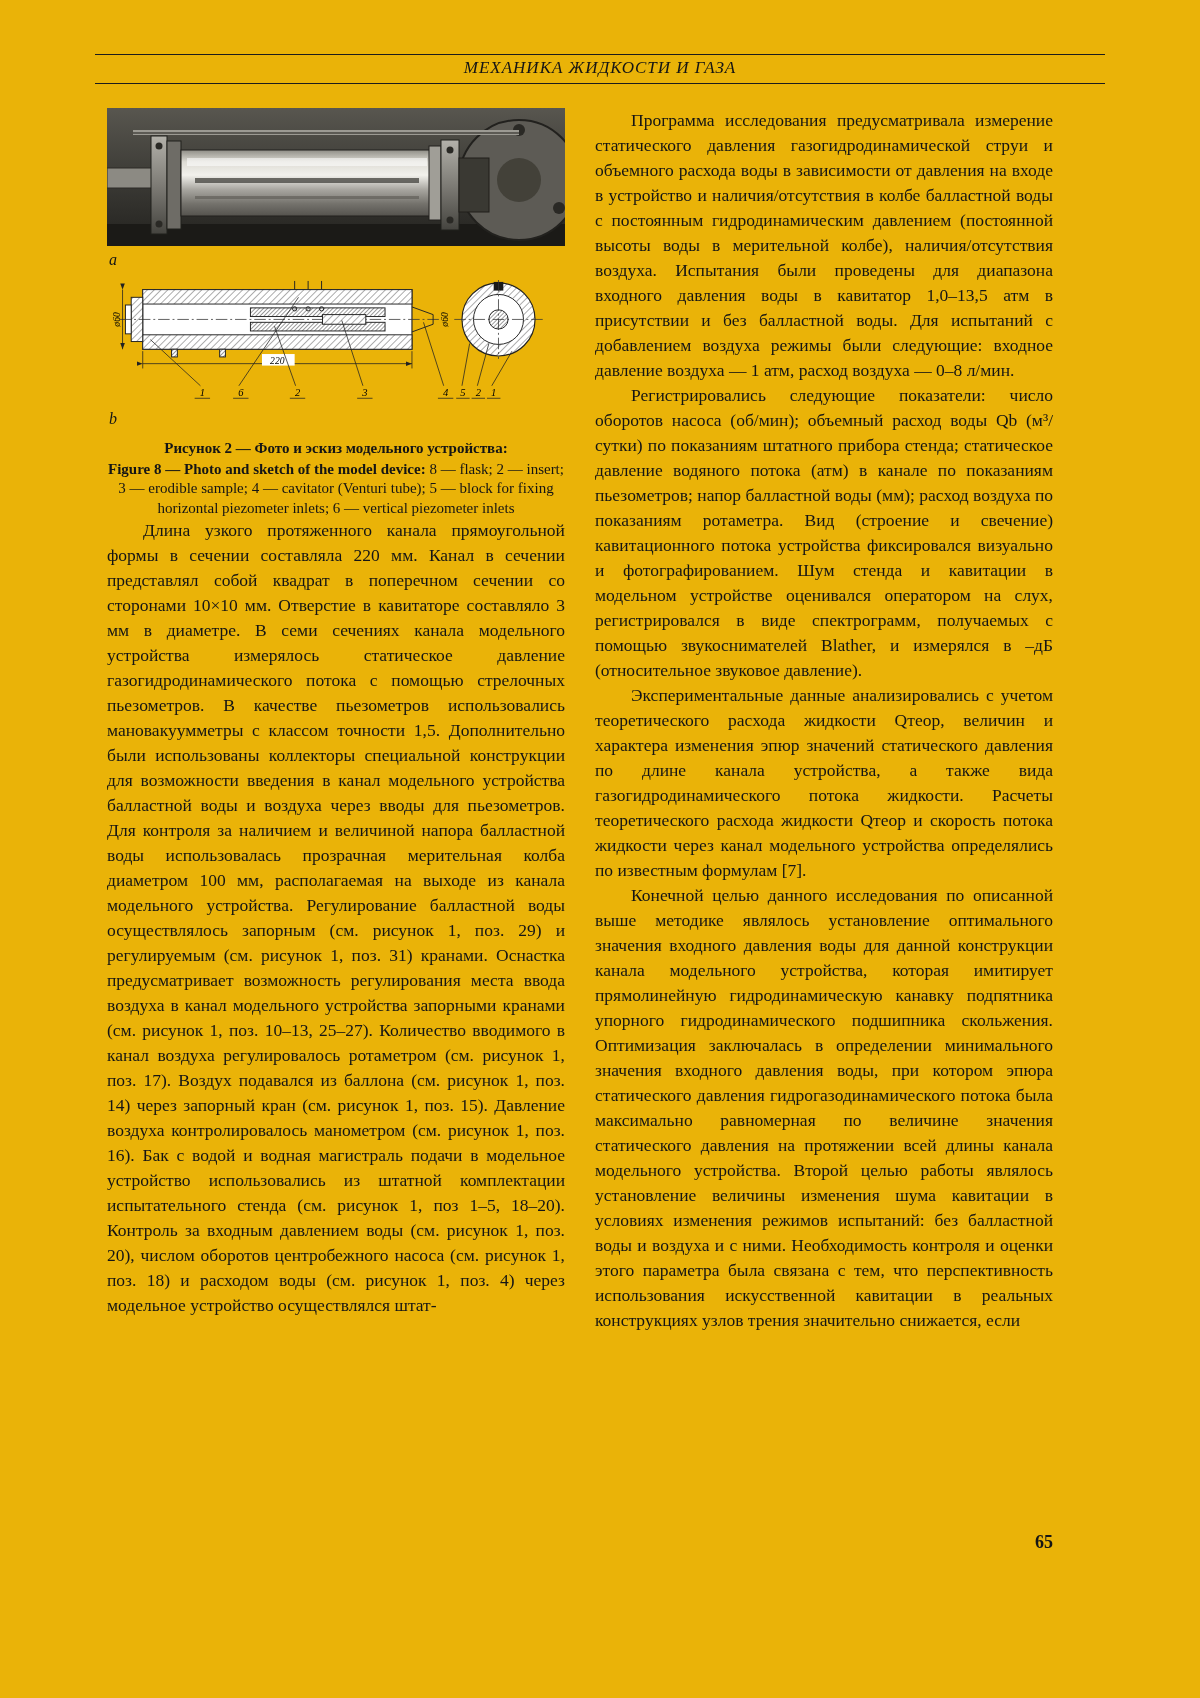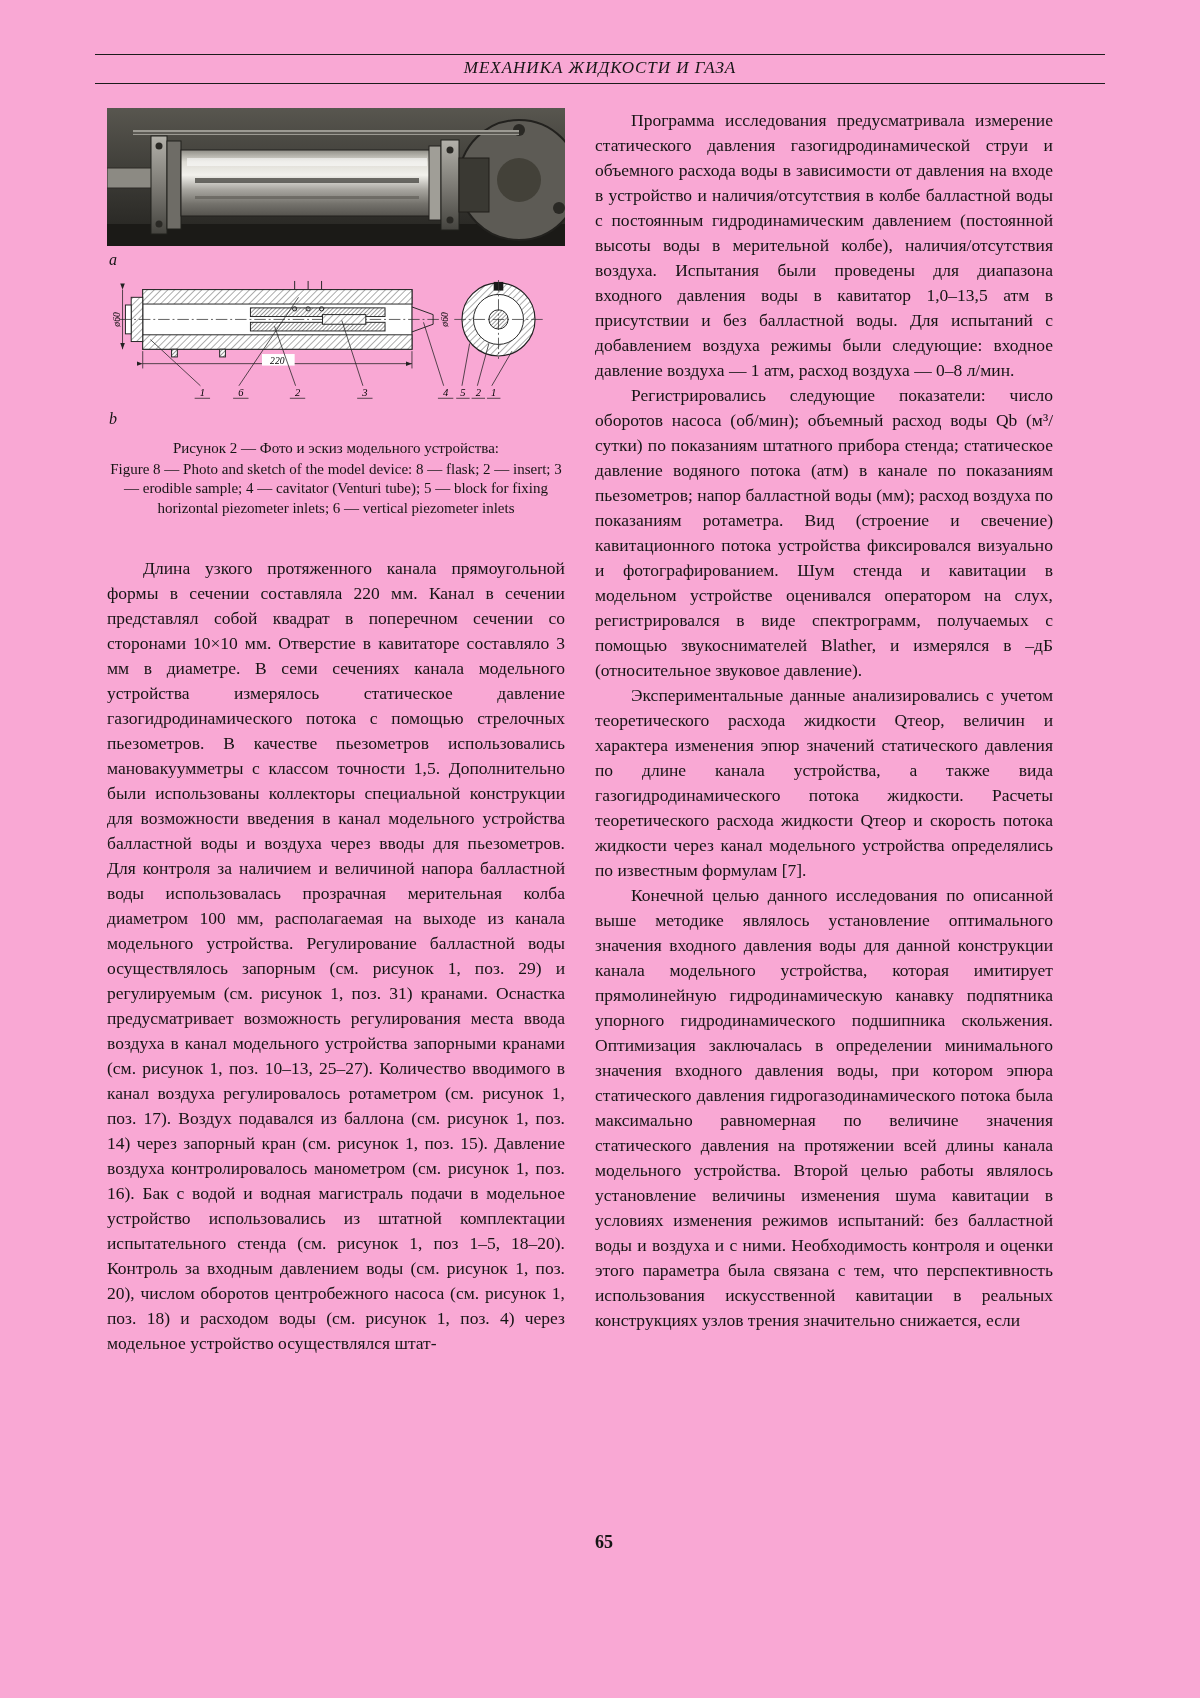--- a/index.html
+++ b/index.html
@@ -1,21 +1,21 @@
 <!DOCTYPE html>
 <html lang="ru"><head>
 <meta charset="utf-8">
 <style>
   * { margin:0; padding:0; box-sizing:border-box; }
   html,body { background:#888; }
   .page {
     position:relative;
     width:1200px; height:1698px;
     margin:0 auto;
-    background:#f9a8d4;
+    background:#eab308;
     color:#151515;
     font-family:"Liberation Serif","DejaVu Serif",serif;
     outline:1px solid #c9c9c6;
     overflow:hidden;
   }
   .running-head {
     position:absolute; left:95px; top:54px; width:1010px;
     text-align:center;
     font-style:italic; font-size:17px; letter-spacing:1px;
     padding:3px 0 5px 0;
@@ -34,27 +34,27 @@
   .bodytext p.indent { text-indent:36px; }
   .photo-wrap { width:458px; height:138px; background:#333; }
   .photo-wrap svg { display:block; }
   .fig-label { font-style:italic; font-size:16px; line-height:20px; margin:4px 0 10px 2px; }
   .sketch-wrap { width:458px; height:125px; }
   .caption {
     margin-top:8px;
     text-align:center;
     font-size:15px; line-height:19.5px;
   }
-  .caption .cap-line-bold { font-weight:normal; }
+  .caption .cap-line-bold { font-weight:bold; }
   .caption .cap-ru-body { font-weight:normal; }
   .caption .cap-en { margin-top:1px; }
-  .left-body { margin-top:38px; }
+  .left-body { }
   .page-number {
     position:absolute; left:595px; top:1532px; width:458px;
-    font-weight:bold; font-size:18px;
+    text-align:right; font-weight:bold; font-size:18px;
   }
   text { font-family:"Liberation Serif","DejaVu Serif",serif; }
   .sk-num { font-size:11px; font-style:italic; }
   .sk-dim { font-size:10px; font-style:italic; }
 </style>
 </head>
 <body>
 
 <div class="page">
 

